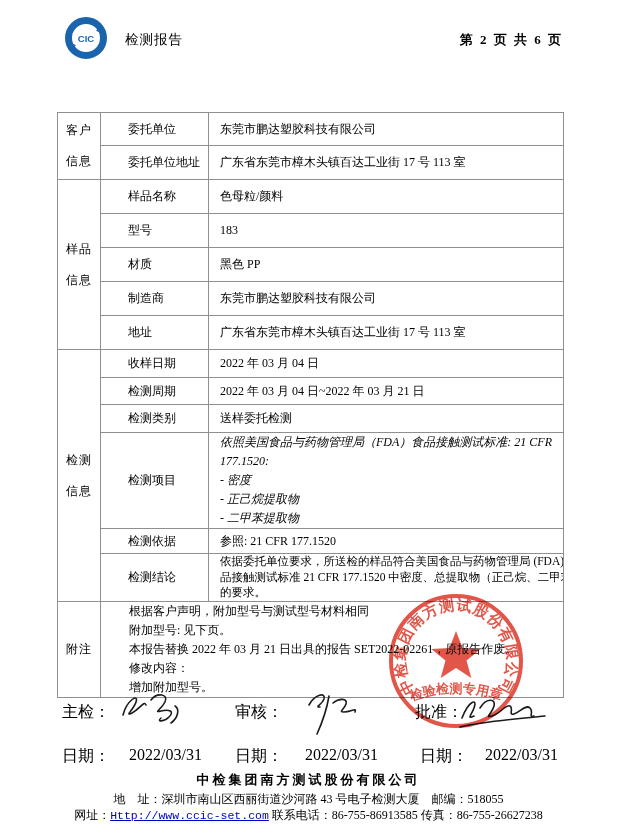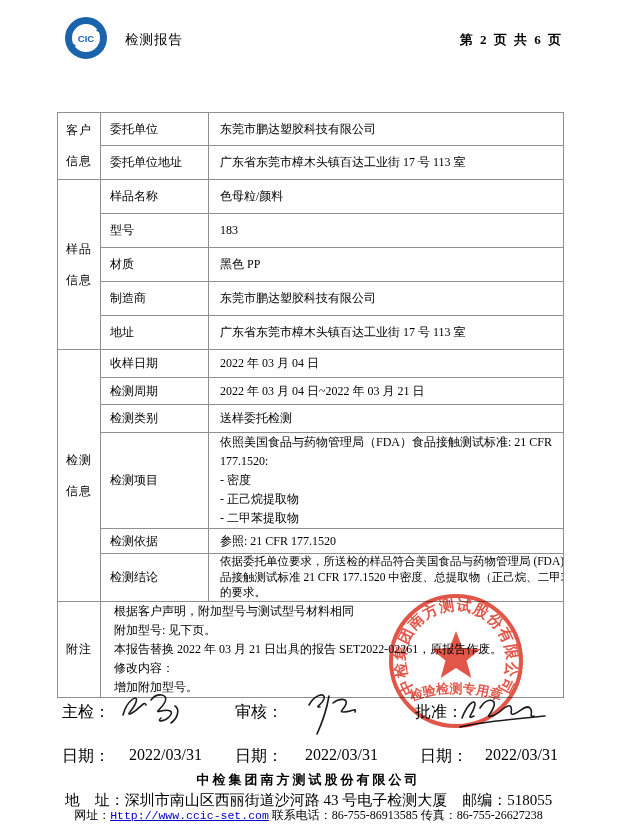--- a/index.html
+++ b/index.html
@@ -14,41 +14,41 @@
   
   .hdr-logo { position:absolute; left:63px; top:15px; width:46px; height:46px; }
   .hdr-title { position:absolute; left:125px; top:31px; font-size:13.5px; font-weight:normal; letter-spacing:1px; }
   .hdr-no { position:absolute; left:236px; top:31px; font-size:13px; font-weight:bold; }
   .hdr-page { position:absolute; right:54px; top:31px; font-size:13px; font-weight:bold; letter-spacing:2px; }
 
   
   table.report { position:absolute; left:57px; top:75px; width:507px; border-collapse:collapse; table-layout:fixed;margin-top:37px; }
   table.report td { border:1px solid #8f8f8f; font-size:12px; vertical-align:middle; overflow:hidden; }
   td.sec { text-align:center; line-height:31px; letter-spacing:1px; }
-  td.lbl { padding-left:9px; }
+  td.lbl { padding-left:27px; }
   td.val { padding-left:11px; }
   .line { white-space:nowrap; }
-  td.val-multi { vertical-align:middle; }
+  td.val-multi { vertical-align:middle;font-style:italic; }
   td.val-multi .line { line-height:19px; }
   td.val-concl .line { line-height:15.5px; font-size:11.5px; }
-  td.note-cell { padding-left:13px; }
+  td.note-cell { padding-left:28px; }
   td.note-cell .line { line-height:19px; }
 
   
   .signoff { position:absolute; left:57px; top:688px; width:507px; height:80px; font-size:16px; }
   .so-label { position:absolute; white-space:nowrap; }
   .sig-svg { position:absolute; }
   .sig-svg path { fill:none; stroke:#1b1b1b; stroke-width:1.6; stroke-linecap:round; }
 
   
   .stamp { position:absolute; left:383px; top:588px; width:146px; height:146px; opacity:.86; mix-blend-mode:multiply; pointer-events:none; }
 
   
   .ft-company { position:absolute; left:0; top:771px; width:617px; text-align:center; font-size:13px; font-weight:bold; letter-spacing:3px; }
-  .ft-line2 { position:absolute; left:0; top:791px; width:617px; text-align:center; font-size:15px; }
+  .ft-line2 { position:absolute; left:0; top:791px; width:617px; text-align:center; font-size:12px; }
   .ft-line3 { position:absolute; left:0; top:807px; width:617px; text-align:center; font-size:12px; }
   .ft-link { color:#0000cc; text-decoration:underline; font-family:"Liberation Mono","DejaVu Sans Mono",monospace; font-size:11.5px; }
 </style>
 </head>
 <body>
 
 <div class="page">
 
   <svg class="hdr-logo" viewBox="0 0 46 46">
     <circle cx="23" cy="23" r="17.5" fill="none" stroke="#1a64ad" stroke-width="7"></circle>

